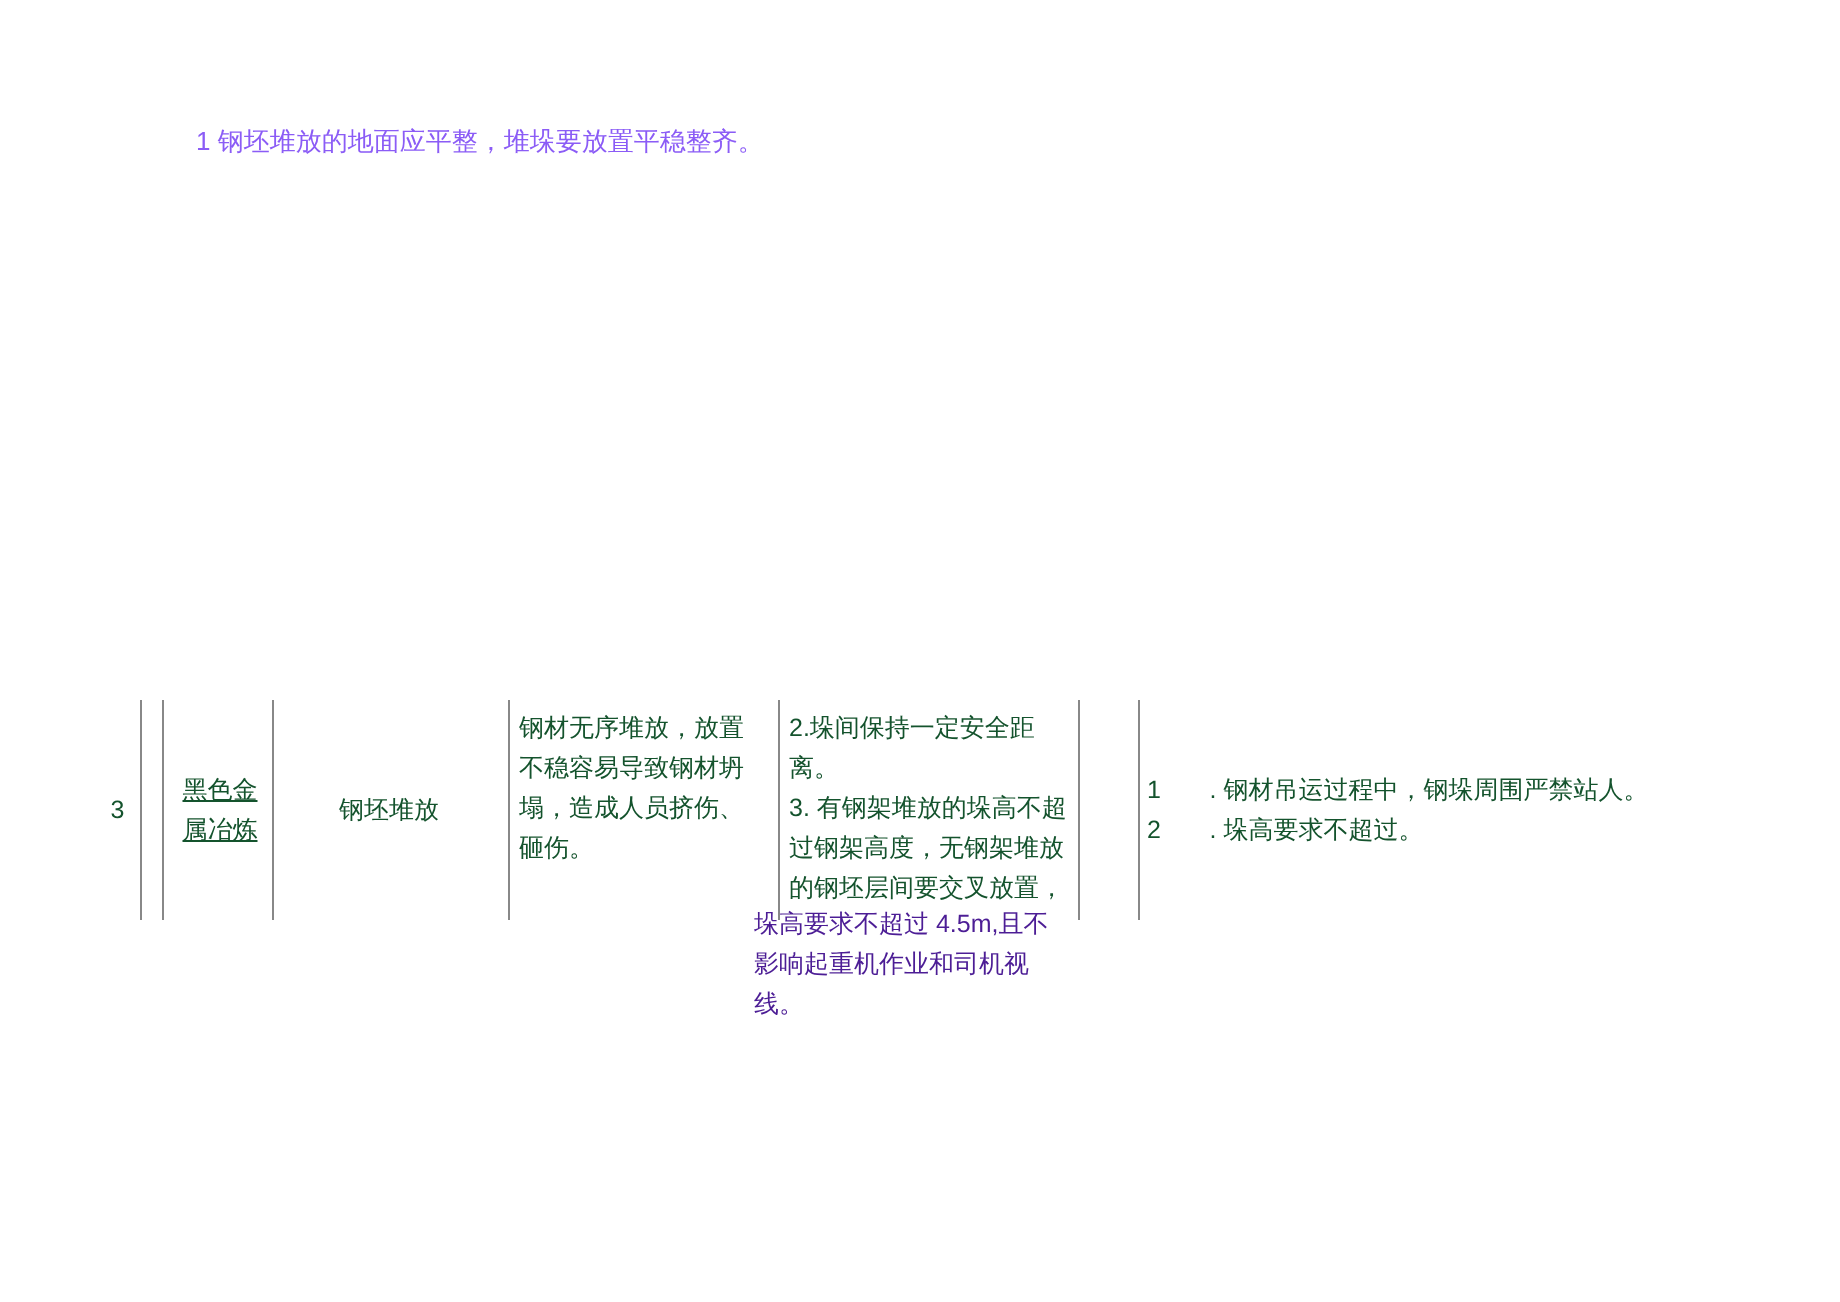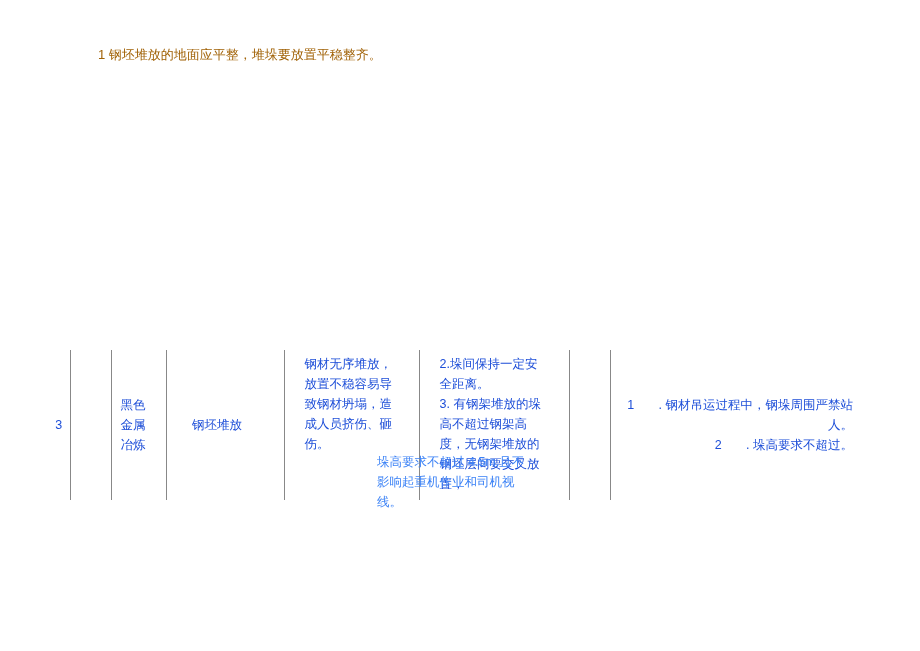--- a/index.html
+++ b/index.html
@@ -11,61 +11,62 @@
       background: #ffffff;
       font-family: "Microsoft YaHei", "SimSun", sans-serif;
       font-size: 13px;
       color: #333333;
       width: 920px;
       height: 651px;
       position: relative;
     }
     .top-text {
       position: absolute;
-      top: 46px;
+      top: 62px;
       left: 98px;
       font-size: 13px;
-      color: #a16207;
+      color: #8b5cf6;
     }
     .table-wrap {
       position: absolute;
       top: 350px;
       left: 48px;
       width: 825px;
     }
     table {
       border-collapse: collapse;
       width: 100%;
     }
     td {
       border-left: 1px solid #888888;
       border-right: 1px solid #888888;
       border-top: none;
       border-bottom: none;
       vertical-align: middle;
-      padding: 6px 20px;
+      padding: 6px 5px;
       font-size: 12.5px;
       line-height: 1.6;
-      color: #1d4ed8;
+      color: #14532d;
     }
     td.col0 {
       width: 22px;
       text-align: center;
       border-left: none;
       padding-left: 0;
       padding-right: 0;
     }
     td.col0-spacer {
       width: 10px;
       border-left: none;
     }
     td.col1 {
       width: 55px;
-      text-align: right;
+      text-align: center;
       padding-left: 8px;
+      text-decoration: underline;
     }
     td.col2 {
       width: 118px;
       text-align: center;
       padding-left: 4px;
     }
     td.col3 {
       width: 135px;
       text-align: left;
       vertical-align: top;
@@ -74,33 +75,33 @@
     td.col4 {
       width: 150px;
       text-align: left;
       vertical-align: top;
       padding-top: 4px;
     }
     td.col4b {
       width: 30px;
     }
     td.col5 {
-      text-align: right;
+      text-align: left;
       vertical-align: middle;
       border-right: none;
       padding-left: 4px;
     }
     .para-below {
       position: absolute;
       top: 452px;
       left: 377px;
       width: 155px;
       font-size: 12.5px;
       line-height: 1.6;
-      color: #3b82f6;
+      color: #4c1d95;
     }
     .num-inline {
       display: inline-block;
     }
   </style>
 </head>
 <body>
 
 <div class="top-text">1 钢坯堆放的地面应平整，堆垛要放置平稳整齐。</div>
 

